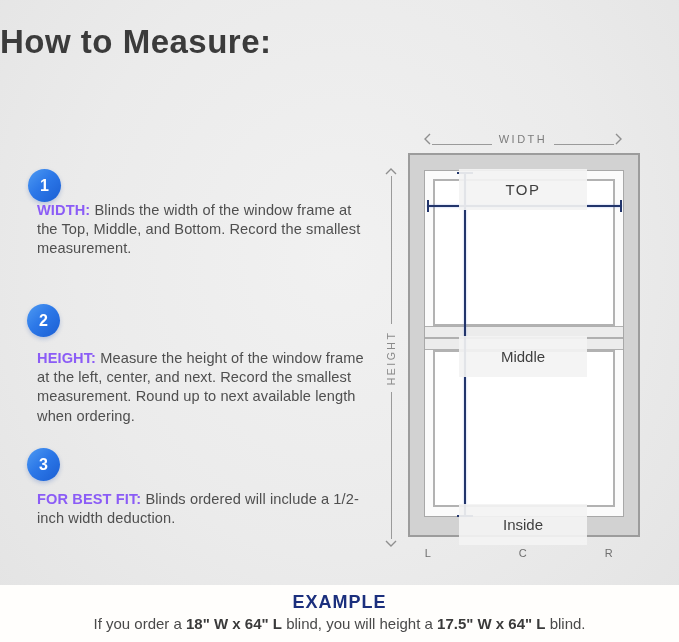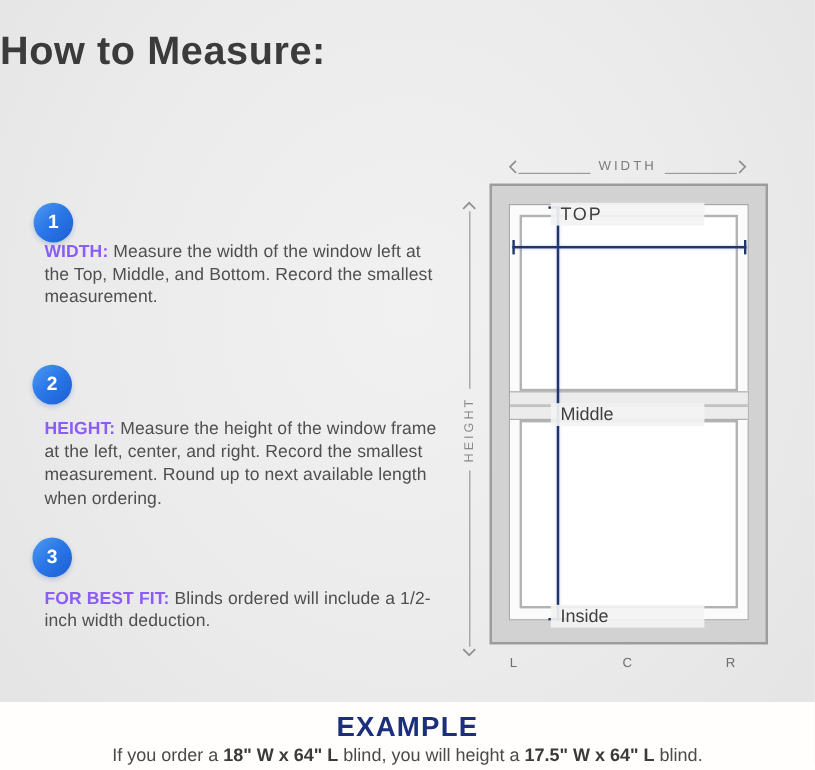--- a/index.html
+++ b/index.html
@@ -65,21 +65,21 @@
   .measure-h::before, .measure-h::after {
     content: ""; position: absolute; top: -5px; width: 2px; height: 12px; background: #22356b;
   }
   .measure-h::before { left: 0; }
   .measure-h::after { right: 0; }
 
   .win-label {
     transform: translateX(-50%);
     background: rgba(243,243,243,0.92);
     font-size: 15px; color: #3f3f3f;
-    text-align: left; min-width: 128px; padding: 1px 8px;
+    text-align: center; min-width: 128px; padding: 12px 8px;
   }
   .win-label-top { letter-spacing: 1.5px; font-weight: 500; }
 
   .lcr { font-size: 11px; color: #6f6f6f; transform: translateX(-50%); letter-spacing: 0.5px; }
 
   .arrow-line-h { flex: 1; height: 1px; background: #9a9a9a; }
   .arrow-line-v { flex: 1; width: 1px; background: #9a9a9a; }
   .width-arrow { left: 423px; top: 131px; width: 200px; height: 14px; display: flex; align-items: flex-end; }
   .width-arrow-label { font-size: 11px; color: #7c7c7c; letter-spacing: 2.5px; margin: 0 7px; font-weight: 500; }
   .height-arrow { left: 384px; top: 167px; width: 14px; height: 381px; display: flex; flex-direction: column; align-items: center; }
@@ -87,40 +87,40 @@
     font-size: 10.5px; color: #8a8a8a; letter-spacing: 2.5px; font-weight: 500;
     transform: rotate(-90deg); margin: 28px 0; white-space: nowrap;
   }
   .chev { flex: 0 0 auto; stroke: #8f8f8f; stroke-width: 1.4; fill: none; }
 
   
   .example-strip {
     left: 0; top: 585px; width: 679px; height: 57px;
     background: #fffefc; text-align: center;
   }
-  .example-heading { margin-top: 7px; font-size: 23px; font-weight: 700; color: #1b2f7d; letter-spacing: 1px; }
+  .example-heading { margin-top: 7px; font-size: 18px; font-weight: 700; color: #1b2f7d; letter-spacing: 1px; }
   .example-text { margin-top: 2px; font-size: 15px; color: #4a4a4a; }
   .example-text b { color: #3a3a3a; }
 </style>
 </head>
 <body>
 
 <div class="abs title-wrap">
   <div class="title-line1">How to Measure:</div>
 </div>
 
 <div class="abs step-circle" style="left:28px; top:169px;">
   <span>1</span>
 </div>
-<p class="abs step-text" style="left:37px; top:201px;"><span class="step-heading">WIDTH:</span><span> Measure the width of the window left at the Top, Middle, and Bottom. Record the </span><span class="u">smallest</span><span> measurement.</span></p>
+<p class="abs step-text" style="left:37px; top:201px;"><span class="step-heading">WIDTH:</span><span> Blinds the width of the window frame at the Top, Middle, and Bottom. Record the </span><span class="u">smallest</span><span> measurement.</span></p>
 
 <div class="abs step-circle" style="left:27px; top:304px;">
   <span>2</span>
 </div>
-<p class="abs step-text" style="left:37px; top:349px;"><span class="step-heading">HEIGHT:</span><span> Measure the height of the window frame at the left, center, and right. Record the </span><span class="u">smallest</span><span> measurement. Round up to next available length when ordering.</span></p>
+<p class="abs step-text" style="left:37px; top:349px;"><span class="step-heading">HEIGHT:</span><span> Measure the height of the window frame at the left, center, and next. Record the </span><span class="u">smallest</span><span> measurement. Round up to next available length when ordering.</span></p>
 
 <div class="abs step-circle" style="left:27px; top:448px;">
   <span>3</span>
 </div>
 <p class="abs step-text" style="left:37px; top:490px;"><span class="step-heading">FOR BEST FIT:</span><span> Blinds ordered will include a 1/2-inch width deduction.</span><span class="u"></span><span></span></p>
 
 <div class="abs width-arrow">
   <svg class="chev" width="9" height="12" viewBox="0 0 9 12">
       <polyline points="7,1 2,6 7,11"></polyline>
     </svg>

